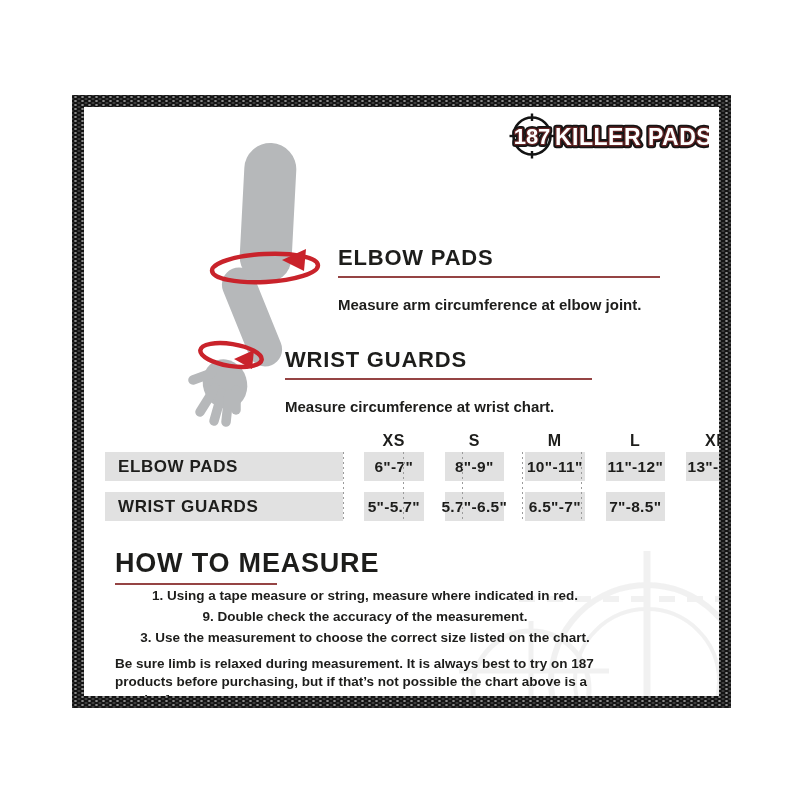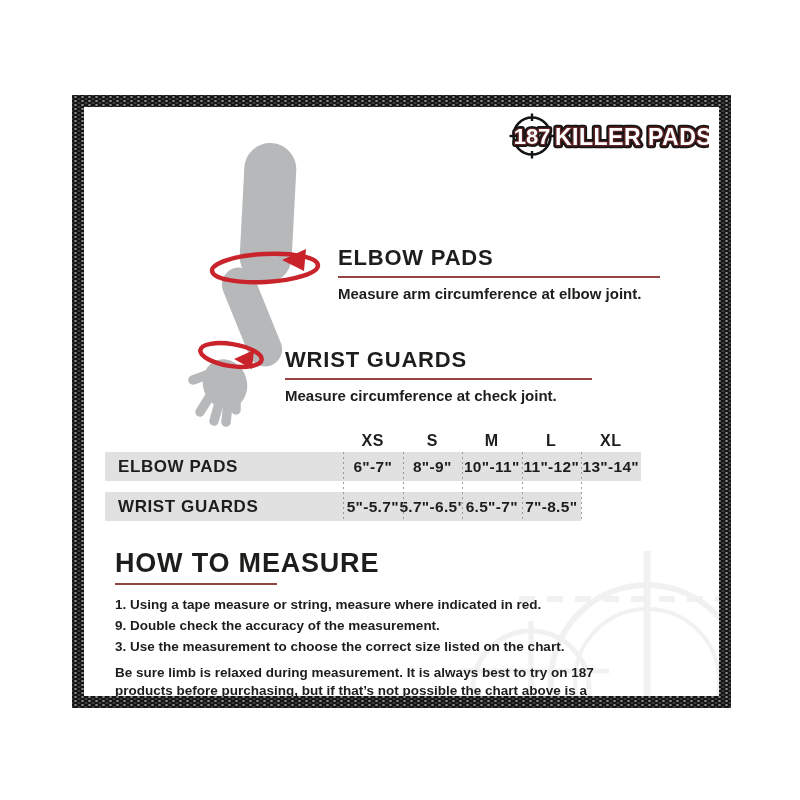--- a/index.html
+++ b/index.html
@@ -27,27 +27,27 @@
   }
   
   .arm{position:absolute;left:104px;top:30px;}
   
   .section{position:absolute;}
   .section h2{
     margin:0;font-size:22px;font-weight:700;letter-spacing:.8px;color:#1d1d1b;
   }
   .rule{height:2px;background:#954444;margin-top:5px;}
   .section p{
-    margin:7px 0 0 0;font-size:15px;font-weight:700;color:#1d1d1b;
+    margin:18px 0 0 0;font-size:15px;font-weight:700;color:#1d1d1b;
   }
   .sec-elbow{left:254px;top:138px;width:322px;}
   .sec-wrist{left:201px;top:240px;width:307px;}
   
   .table{position:absolute;left:21px;top:322px;width:536px;}
-  .t-row{display:grid;grid-template-columns:238px repeat(5,59.5px);}
+  .t-row{display:grid;grid-template-columns:238px repeat(5,59.5px);gap:21px;}
   .t-head .cell{
     height:23px;display:flex;align-items:center;justify-content:center;
     font-size:16px;font-weight:700;letter-spacing:.5px;
   }
   .band-row .cell{
     height:29px;display:flex;align-items:center;justify-content:center;
     font-size:15.5px;font-weight:700;letter-spacing:.3px;background:#e1e1e1;
   }
   .band-row .label-cell{
     justify-content:flex-start;padding-left:13px;font-size:17px;letter-spacing:.6px;
@@ -55,21 +55,21 @@
   .band-row .no-band{background:transparent;}
   .t-gap{height:11px;}
   .sep{
     position:absolute;top:23px;width:1px;height:69px;
     background-image:repeating-linear-gradient(to bottom,#9b9b9b 0 2px,transparent 2px 5px);
   }
   
   .howto{position:absolute;left:31px;top:441px;width:500px;}
   .howto h2{margin:0;font-size:27px;font-weight:700;letter-spacing:.8px;}
   .howto .rule{width:162px;margin-top:4px;}
-  .steps{margin-top:9px;}
+  .steps{text-align:center;}
   .steps div{font-size:13.5px;font-weight:700;line-height:21px;color:#1d1d1b;}
   .note{
     margin-top:7px;width:482px;font-size:13.5px;font-weight:700;line-height:18px;color:#1d1d1b;
   }
   
   .watermark{position:absolute;right:0;bottom:0;opacity:.055;}
 </style>
 </head>
 <body>
 
@@ -125,21 +125,21 @@
 
     <div class="section sec-elbow">
       <h2>ELBOW PADS</h2>
       <div class="rule"></div>
       <p>Measure arm circumference at elbow joint.</p>
     </div>
 
     <div class="section sec-wrist">
       <h2>WRIST GUARDS</h2>
       <div class="rule"></div>
-      <p>Measure circumference at check joint.</p>
+      <p>Measure circumference at wrist chart.</p>
     </div>
 
     <div class="table">
       <div class="t-row t-head">
         <div class="cell label-cell"></div>
         <div class="cell">XS</div>
         <div class="cell">S</div>
         <div class="cell">M</div>
         <div class="cell">L</div>
         <div class="cell">XL</div>

